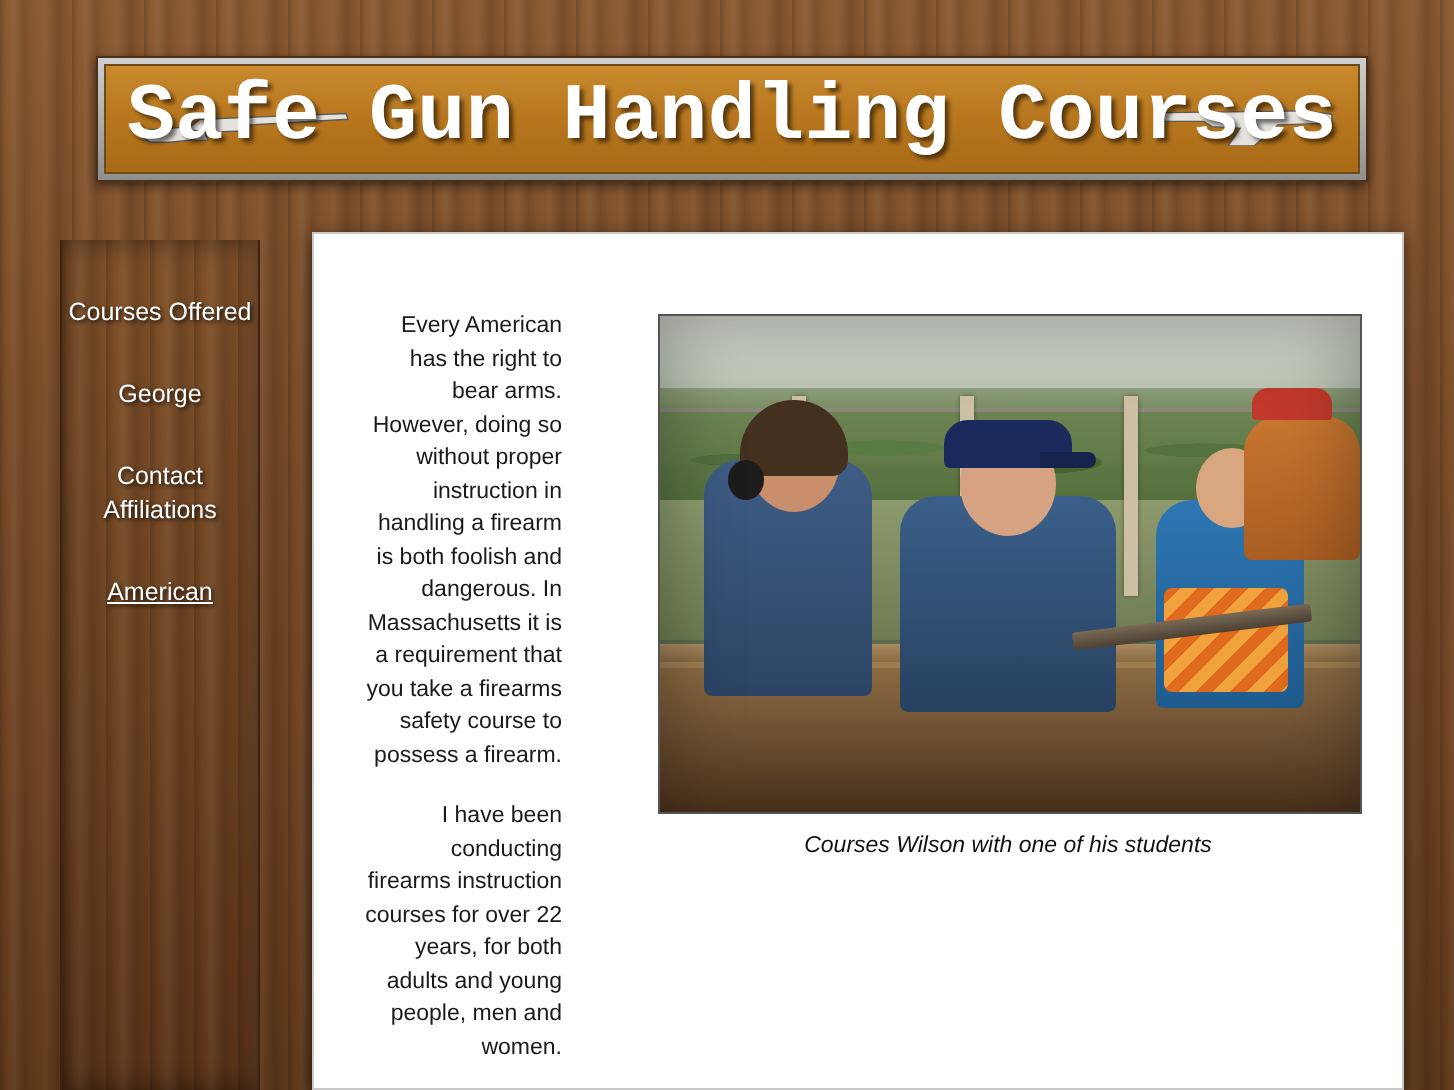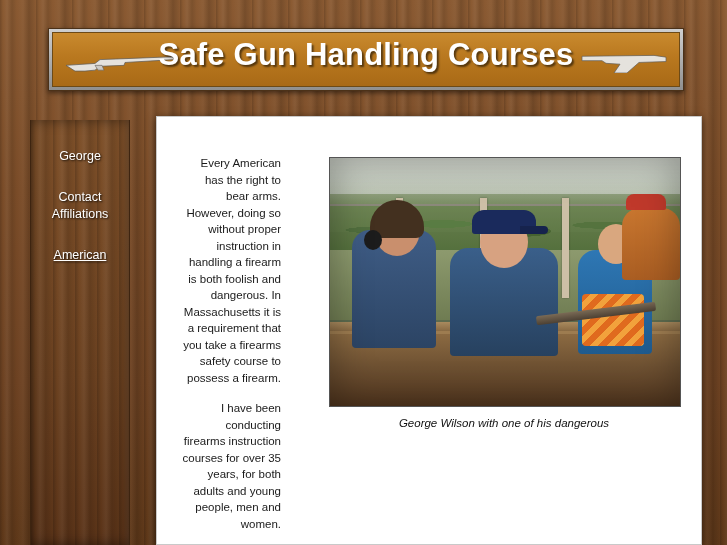--- a/index.html
+++ b/index.html
@@ -54,26 +54,26 @@
     background: linear-gradient(180deg,#c98a2e 0%, #b9781f 45%, #a96a16 100%);
     border: 1px solid #6d4a16;
     box-sizing: border-box;
     overflow: hidden;
   }
   .banner-title {
     position: absolute;
     left: 0; right: 0;
     top: 4px;
     text-align: center;
-    font-size: 31px;
+    font-size: 40px;
     font-weight: bold;
     color: #ffffff;
     letter-spacing: 0.2px;
     text-shadow: 2px 2px 2px rgba(0,0,0,0.55);
-    font-family: Liberation Sans, sans-serif;
+    font-family: Liberation Mono, monospace;
   }
   
   .gun {
     position: absolute;
     top: 18px;
     height: 22px;
     opacity: 0.95;
   }
   .gun.left { left: 12px; width: 110px; }
   .gun.right { right: 10px; width: 90px; }
@@ -256,20 +256,23 @@
         <svg viewBox="0 0 180 50" preserveAspectRatio="none">
           <path d="M6 12 L150 10 L174 14 L174 24 L120 26 L112 34 L96 50 L70 50 L82 30 L54 28 L46 22 L6 22 Z" fill="#e8e8e8" stroke="#5b5b5b" stroke-width="1.5"></path>
         </svg>
       </span>
       <div class="banner-title">Safe Gun Handling Courses</div>
     </div>
   </div>
 
   <div class="nav-panel">
     <div class="nav-item">
+      <span>Courses Offered</span>
+    </div>
+    <div class="nav-item">
       <span>George</span>
     </div>
     <div class="nav-item">
       <span>Contact Affiliations</span>
     </div>
     <div class="nav-item link">
       <span>American</span>
     </div>
   </div>
 
@@ -302,26 +305,26 @@
           <div class="ph-person ph-p3"></div>
           <div class="ph-p3-shirt"></div>
           <div class="ph-p3-head"></div>
 
           <div class="ph-person ph-p4"></div>
           <div class="ph-p4-cap"></div>
 
           <div class="ph-gun"></div>
           <div class="ph-vig"></div>
         </div>
-        <div class="caption">George Wilson with one of his dangerous</div>
+        <div class="caption">Courses Wilson with one of his students</div>
       </div>
 
       <div class="col-text">
         <p>Every American has the right to bear arms. However, doing so without proper instruction in handling a firearm is both foolish and dangerous. In Massachusetts it is a requirement that you take a firearms safety course to possess a firearm.</p>
-        <p>I have been conducting firearms instruction courses for over 35 years, for both adults and young people, men and women.</p>
+        <p>I have been conducting firearms instruction courses for over 22 years, for both adults and young people, men and women.</p>
       </div>
 
       <div class="clear"></div>
 
     </div>
   </div>
 
 </div>
 
 </body></html>

